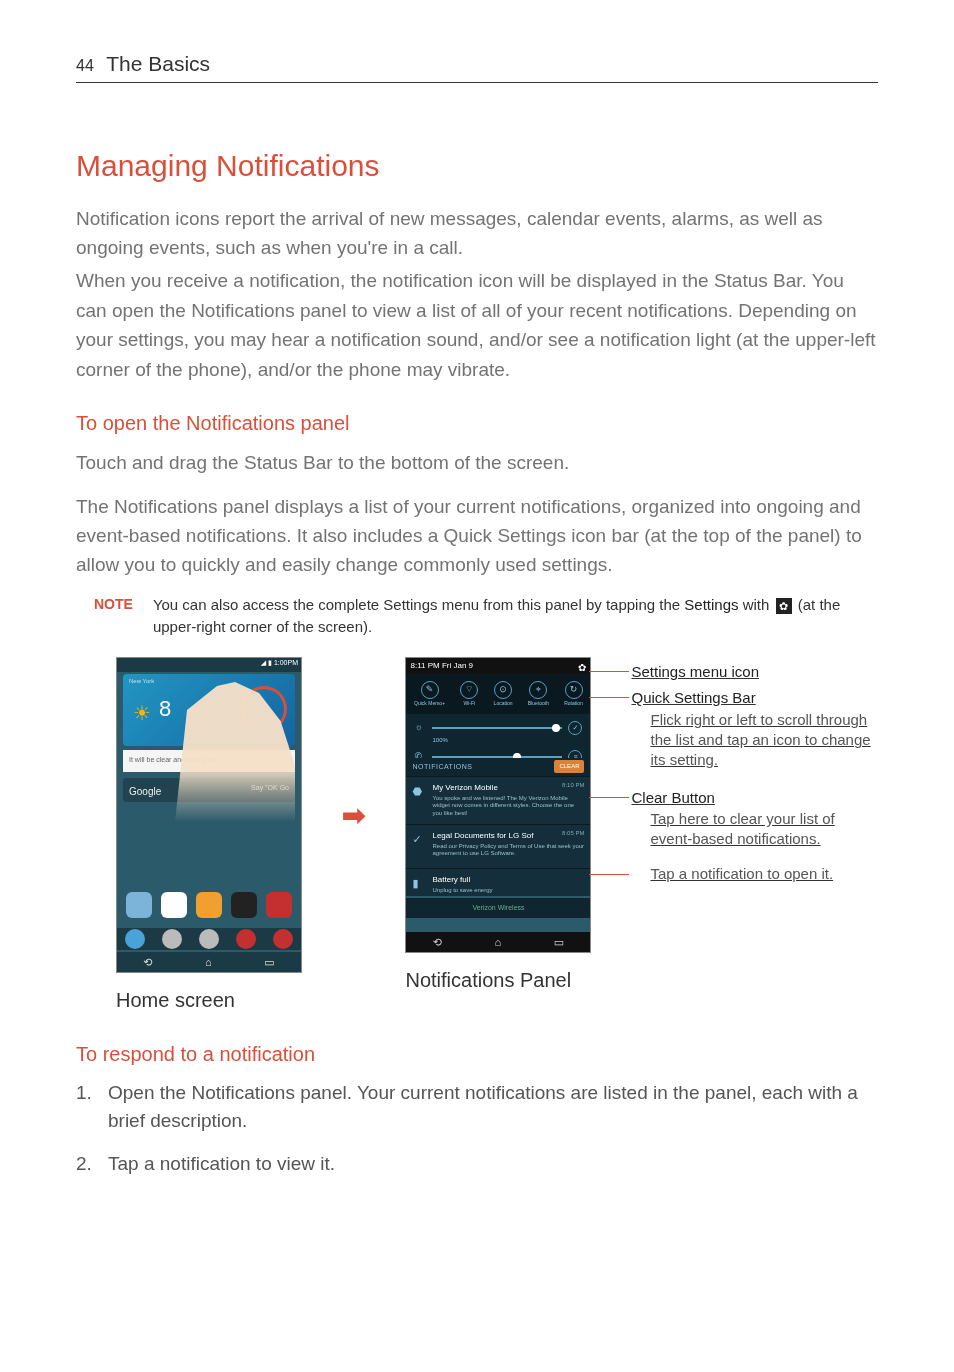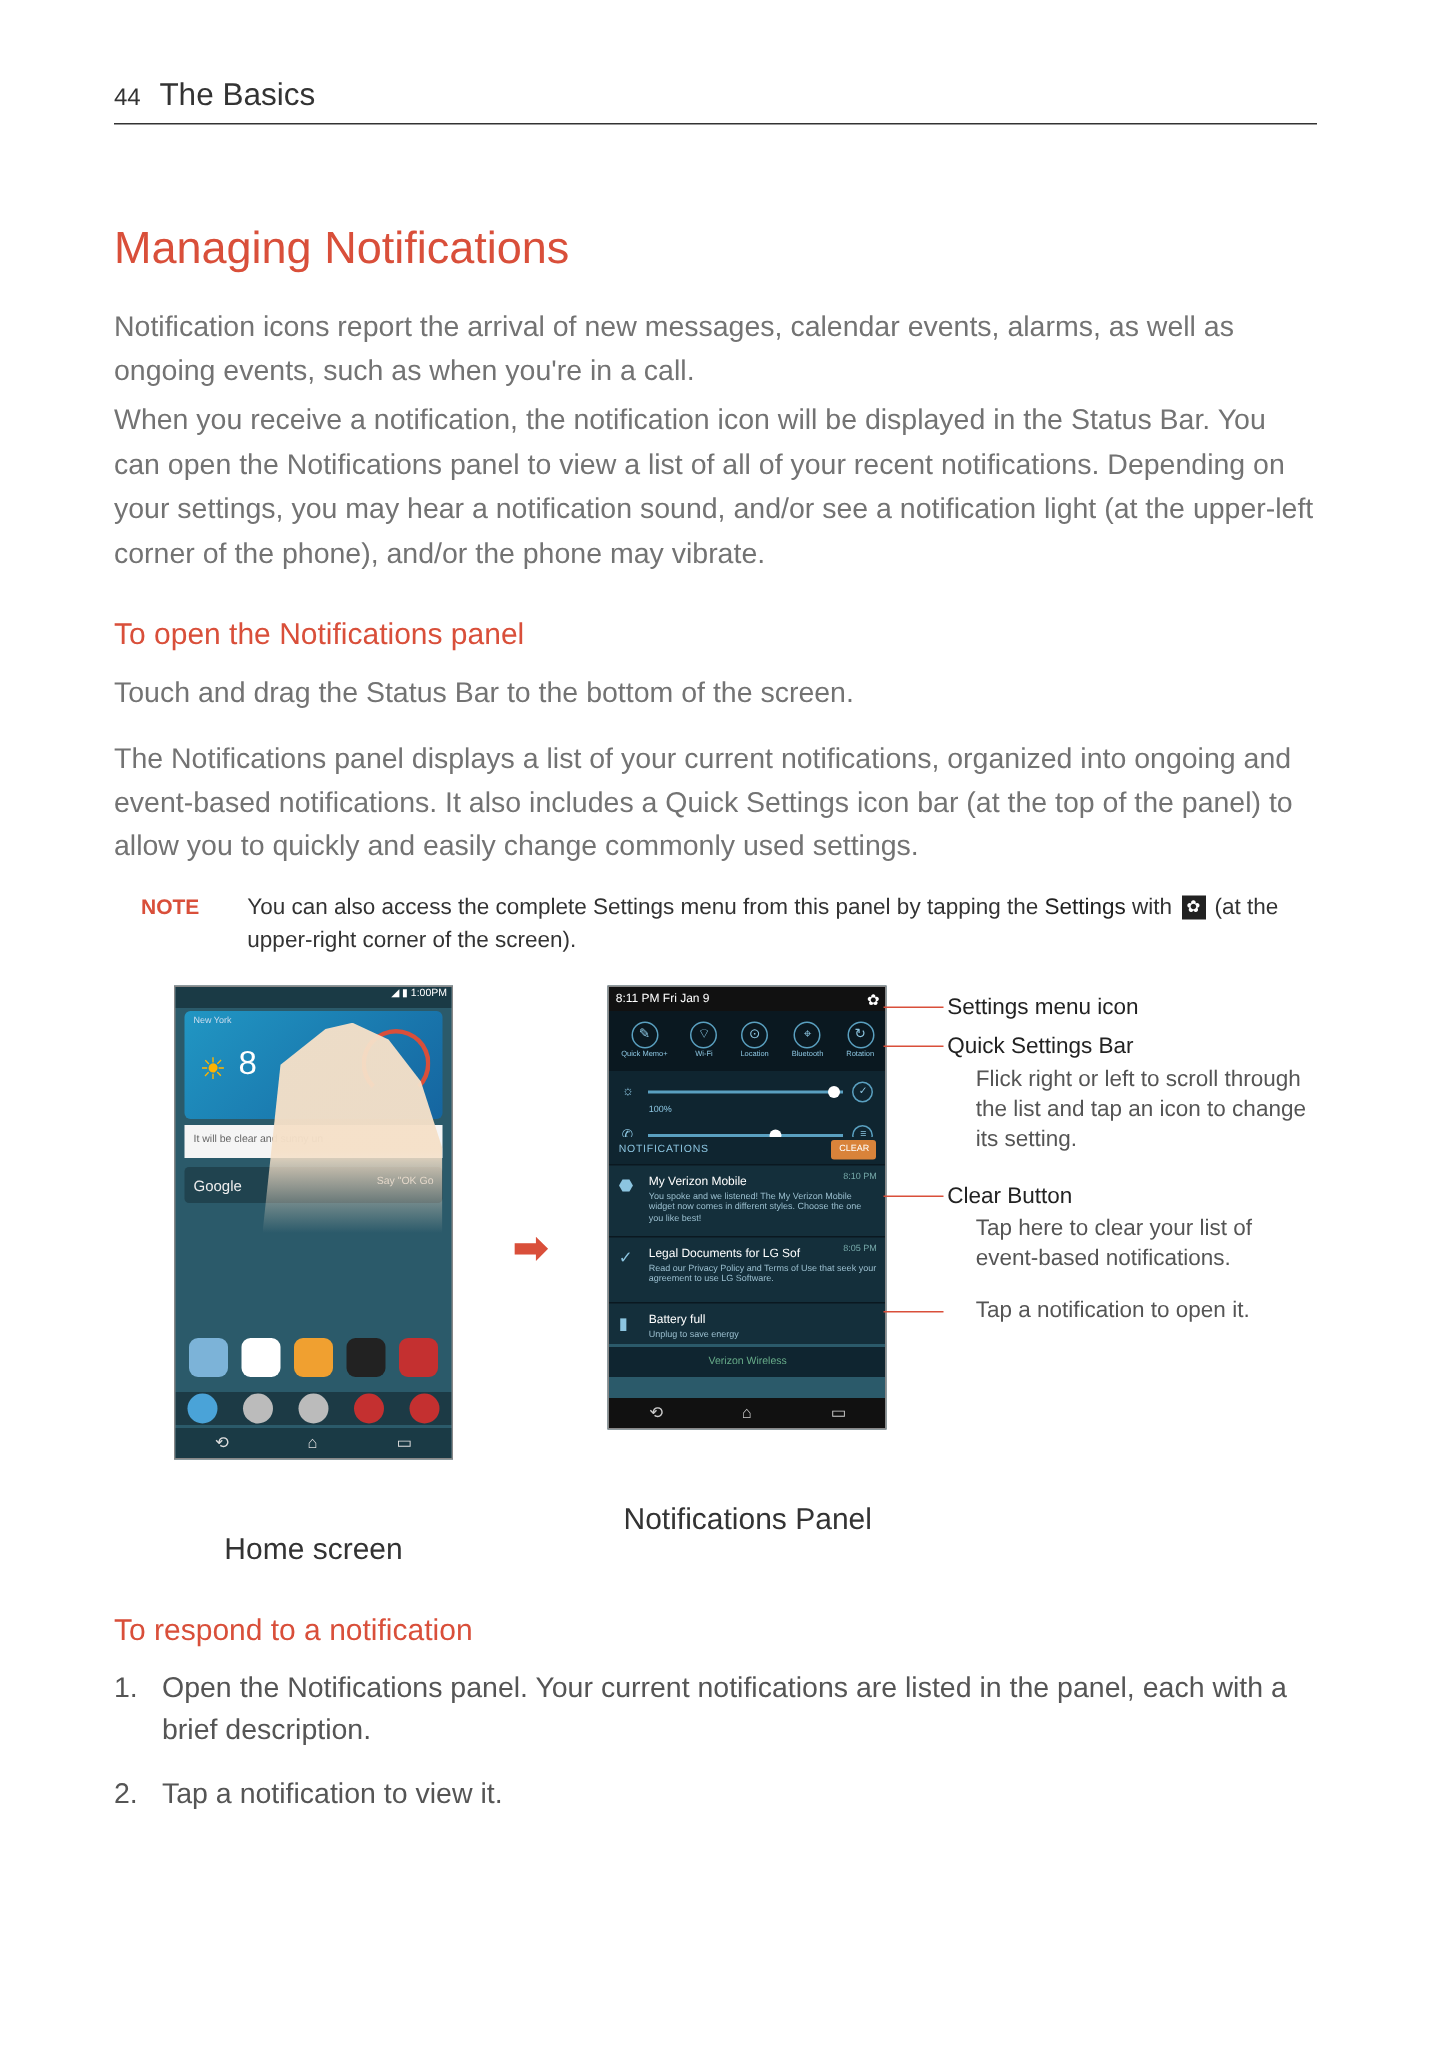--- a/index.html
+++ b/index.html
@@ -46,21 +46,21 @@
     .body-text p { margin-bottom: 4px; }
     h2 {
       color: #d94f3a;
       font-size: 20px;
       font-weight: 400;
       margin-top: 24px;
       margin-bottom: 10px;
     }
     .note-row {
       display: flex;
-      gap: 32px;
+      gap: 20px;
       margin: 14px 0 18px 18px;
       font-size: 15px;
       align-items: flex-start;
       justify-content: space-between;
     }
     .note-label {
       color: #d94f3a;
       font-weight: 600;
       flex-shrink: 0;
       font-size: 14px;
@@ -82,21 +82,21 @@
       vertical-align: middle;
       margin: 0 2px;
     }
     
     .figure-row {
       display: flex;
       gap: 40px;
       margin: 8px 0 12px 40px;
       align-items: flex-start;
     }
-    .fig-col { display: flex; flex-direction: column; align-items: center; gap: 33px; }
+    .fig-col { display: flex; flex-direction: column; align-items: flex-start; }
     .phone {
       width: 186px;
       height: 316px;
       background: #2b5a6a;
       border: 1px solid #888;
       position: relative;
       overflow: hidden;
     }
     
     .home-status {
@@ -213,20 +213,21 @@
       background:#111; display:flex; justify-content:space-around; align-items:center;
       color:#ccc; font-size:11px;
     }
     
     .anno-col {
       font-size: 15px;
       color: #333;
       font-weight: 400;
       width: 240px;
       padding-top: 4px;
+      text-decoration: underline;
     }
     .anno-block { margin-bottom: 14px; position: relative; }
     .anno-title { font-weight: 400; color:#222; }
     .anno-desc { font-weight: 300; color:#555; line-height:1.35;margin-left:19px; }
     .anno-line {
       position:absolute; height:1px; background:#d94f3a; left:-42px; width:40px; top:10px;
     }
     
     .steps {
       margin-top: 6px;

